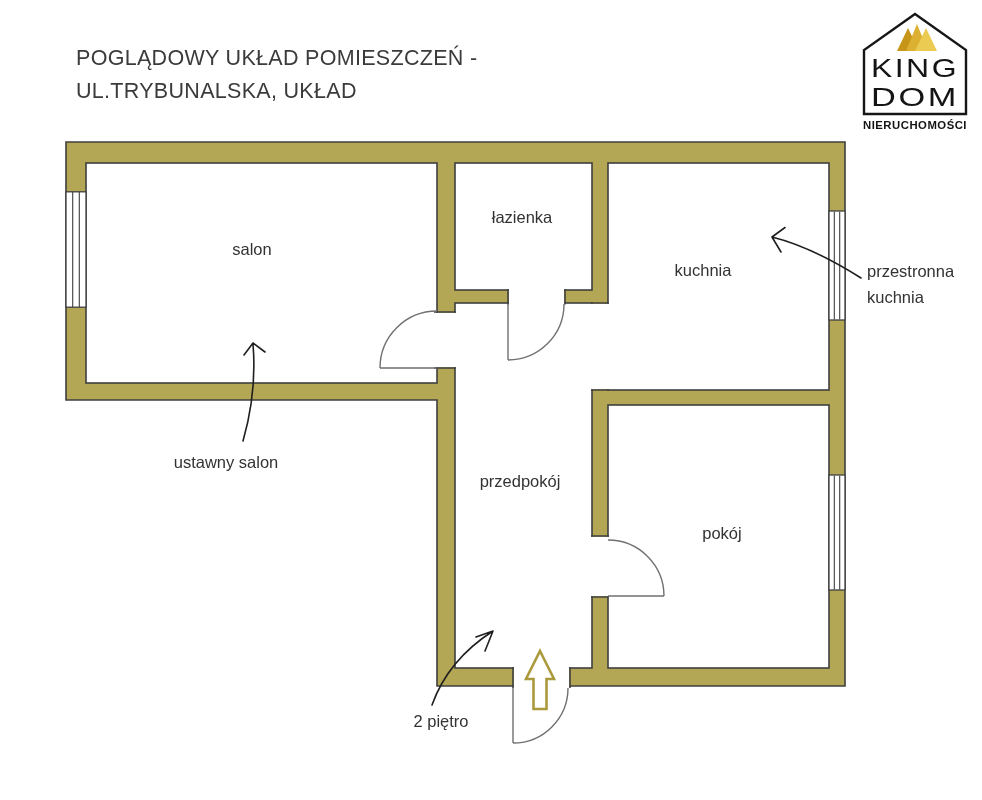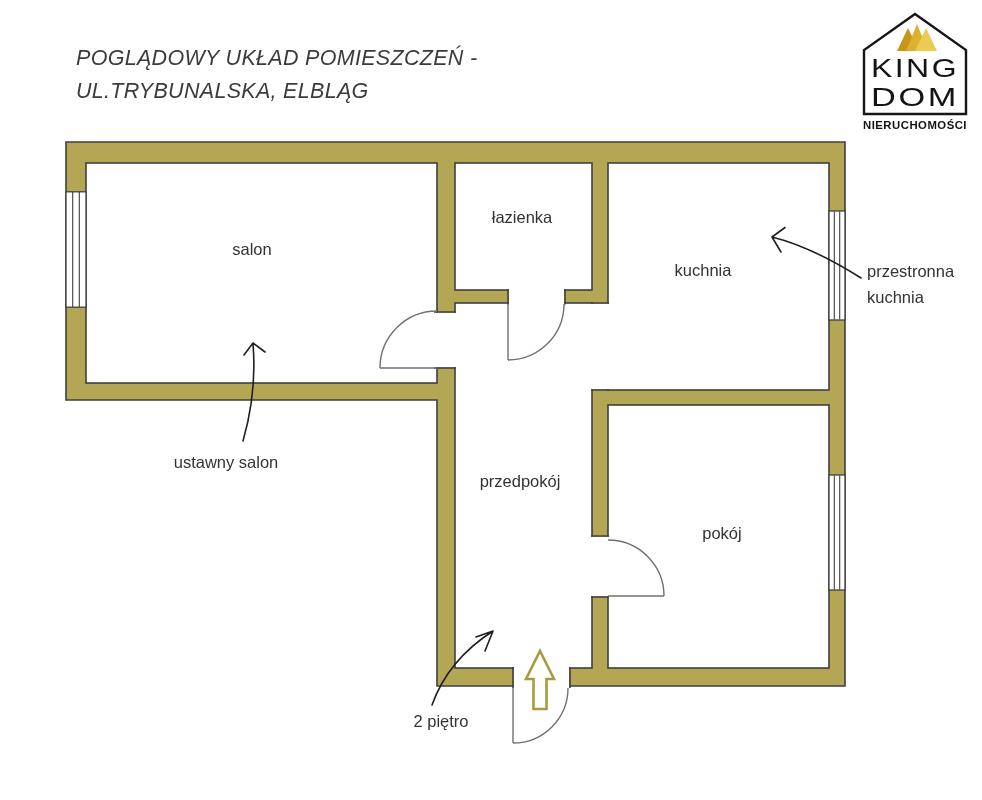--- a/index.html
+++ b/index.html
@@ -1,17 +1,17 @@
 <!DOCTYPE html>
 <html><head>
 <meta charset="utf-8">
 <style>
   html,body{margin:0;padding:0;background:#ffffff;}
   body{width:982px;height:800px;position:relative;font-family:"Liberation Sans",sans-serif;overflow:hidden;}
-  .title{position:absolute;left:76px;top:42px;font-size:21.5px;line-height:33px;color:#3b3b3b;letter-spacing:.3px;font-weight:400;font-style:italic;}
+  .title{position:absolute;left:76px;top:42px;font-size:21.5px;line-height:33px;color:#3b3b3b;letter-spacing:.3px;font-weight:400;}
   .logo{position:absolute;left:842px;top:6px;width:136px;height:140px;}
   svg text{font-family:"Liberation Sans",sans-serif;}
   .plan{position:absolute;left:0;top:0;}
   .room-line{fill:#ffffff;stroke:#3f3f3f;stroke-width:1.6;}
   .opening{fill:#ffffff;stroke:none;}
   .cap{stroke:#3f3f3f;stroke-width:1.6;fill:none;}
   .win{fill:#ffffff;stroke:#3f3f3f;stroke-width:1.3;}
   .pane{stroke:#3f3f3f;stroke-width:1.1;fill:none;}
   .arc{stroke:#707070;stroke-width:1.4;fill:none;}
   .note-arrow{stroke:#1f1f1f;stroke-width:1.6;fill:none;stroke-linecap:round;stroke-linejoin:round;}
@@ -19,21 +19,21 @@
   .note-label{font-size:16.5px;fill:#333333;}
   .logo-word{font-size:26px;fill:#141414;letter-spacing:2px;}
   .logo-sub{font-size:11.5px;font-weight:700;fill:#141414;letter-spacing:.5px;}
   .house{fill:#ffffff;stroke:#161616;stroke-width:2.4;stroke-linejoin:miter;}
 </style>
 </head>
 <body>
 
 <div class="title">
   <div>POGLĄDOWY UKŁAD POMIESZCZEŃ -</div>
-  <div>UL.TRYBUNALSKA, ELBLĄG</div>
+  <div>UL.TRYBUNALSKA, UKŁAD</div>
 </div>
 
 <svg class="logo" viewBox="0 0 136 140">
   <path class="house" d="M73,8 L124,44 L124,108 L22,108 L22,44 Z"></path>
   <g>
     <polygon points="55,45 66,22 77,45" fill="#c79517"></polygon>
     <polygon points="64,45 75,18 86,45" fill="#dcb031"></polygon>
     <polygon points="73,45 84,22 95,45" fill="#eccb52"></polygon>
   </g>
   <text class="logo-word" x="73" y="71" text-anchor="middle" textLength="88" lengthAdjust="spacingAndGlyphs">KING</text>

